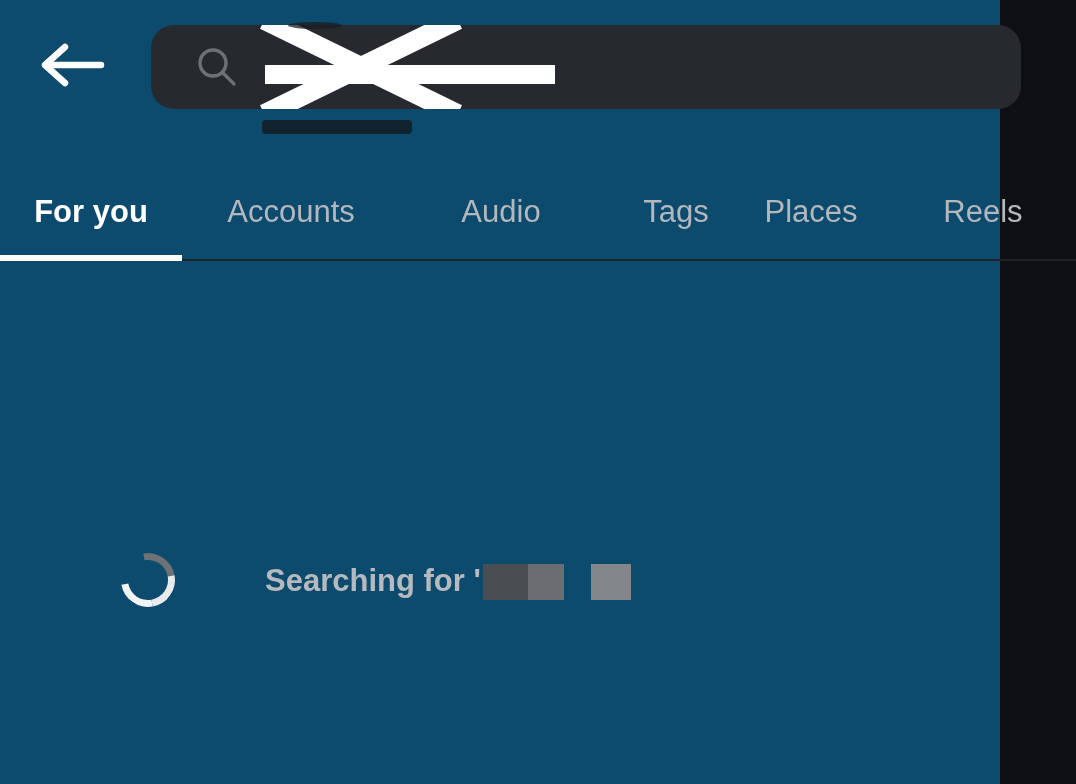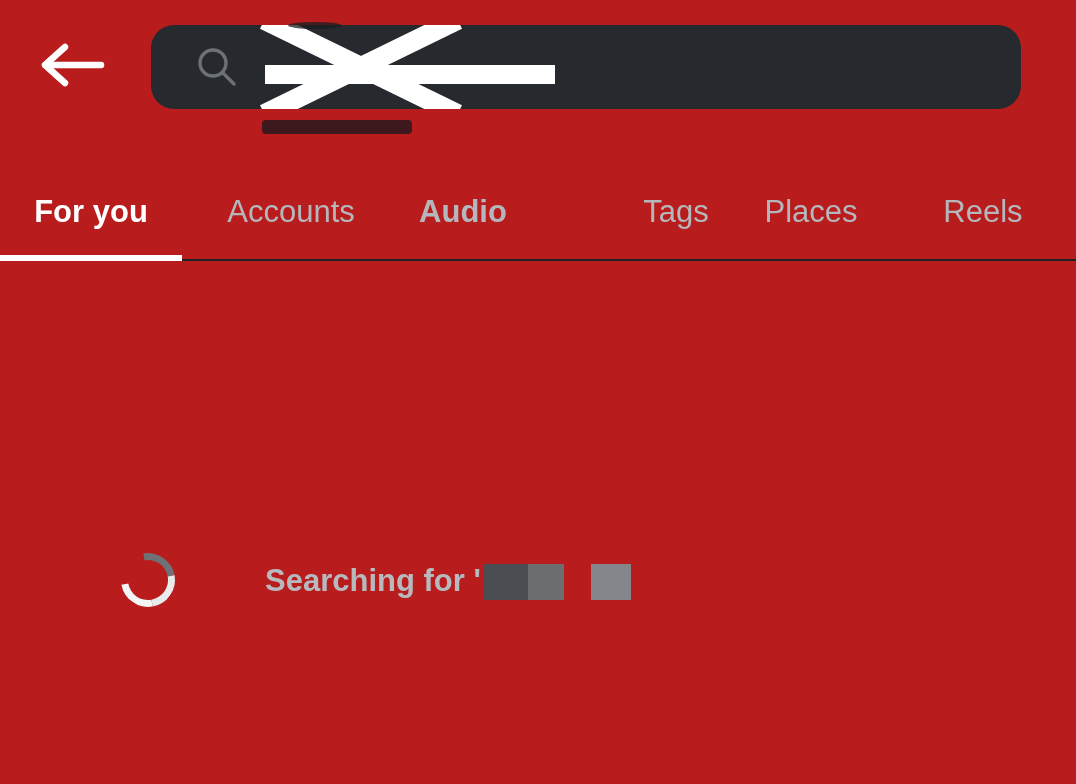--- a/index.html
+++ b/index.html
@@ -7,23 +7,23 @@
   html, body {
     width: 1076px;
     height: 784px;
     background: #0d0f13;
     font-family: "Liberation Sans", sans-serif;
     overflow: hidden;
   }
 
   #app {
     position: relative;
-    width: 1076px;
+    width: 1000px;
     height: 784px;
-    background: #b91c1c;
+    background: #0c4a6e;
   }
 
   
   .search-row {
     position: absolute;
     left: 0;
     top: 0;
     width: 1076px;
     height: 133px;
   }
@@ -246,21 +246,21 @@
 
     </div>
 
     <div class="ghost ghost-1"></div>
     <div class="ghost ghost-2"></div>
   </div>
 
   <div class="tabs">
     <div class="tab active" style="left:0px; width:182px;">For you</div>
     <div class="tab" style="left:182px; width:218px;text-align:right;">Accounts</div>
-    <div class="tab" style="left:380px; width:166px;font-weight:bold;">Audio</div>
+    <div class="tab" style="left:418px; width:166px;">Audio</div>
     <div class="tab" style="left:598px; width:156px;">Tags</div>
     <div class="tab" style="left:900px; width:166px;">Reels</div>
     <div class="tab" style="left:722px; width:178px;">Places</div>
   </div>
 
   <div class="tabs-divider"></div>
   <div class="tab-indicator"></div>
 
   <div class="status-row">
     <div class="spinner"></div>

